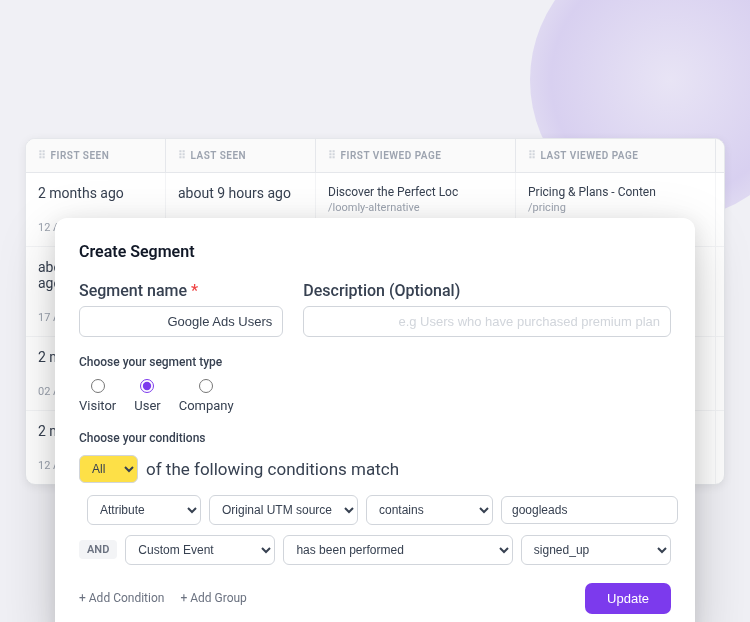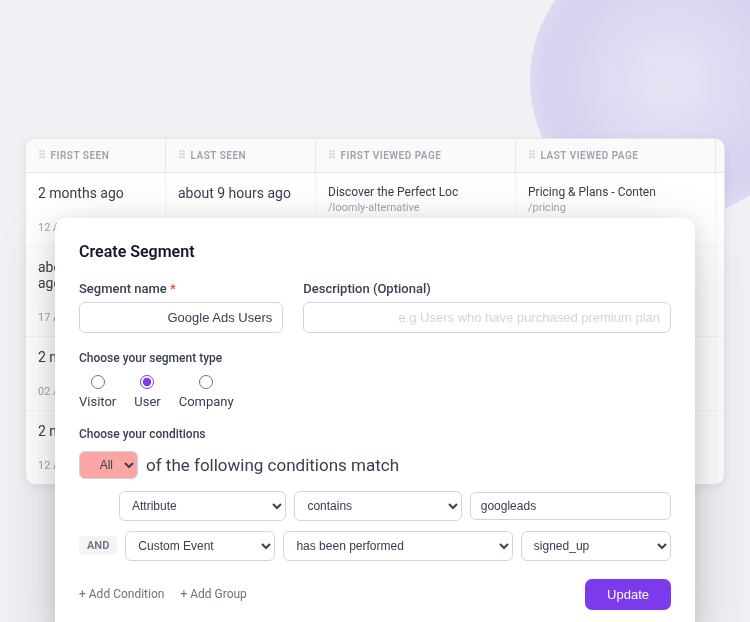--- a/index.html
+++ b/index.html
@@ -99,21 +99,21 @@
     .form-row {
       display: flex;
       gap: 20px;
       margin-bottom: 18px;
     }
     .form-group {
       flex: 1;
     }
     .form-group.wider { flex: 1.8; }
     .form-label {
-      font-size: 13px;
+      font-size: 16px;
       font-weight: 500;
       color: #374151;
       margin-bottom: 6px;
       display: block;
     }
     .form-input {
       width: 100%;
       padding: 7px 10px;
       border: 1px solid #d1d5db;
       border-radius: 6px;
@@ -158,24 +158,23 @@
       align-items: center;
       gap: 8px;
       margin-bottom: 12px;
     }
     .select-sm {
       padding: 5px 8px;
       border: 1px solid #d1d5db;
       border-radius: 6px;
       font-size: 12px;
       color: #374151;
-      background: #fca5a5;
+      background: #fde047;
       cursor: pointer;
       appearance: auto;
-      text-align: right;
     }
     .conditions-match-text {
       font-size: 17px;
       color: #374151;
     }
     .condition-row {
       display: flex;
       align-items: center;
       gap: 8px;
       margin-bottom: 10px;
@@ -403,20 +402,23 @@
         <span class="conditions-match-text">of the following conditions match</span>
       </div>
 
       <div class="condition-row">
         <div style="width:32px"></div>
         <select class="condition-select">
           <option>Attribute</option>
           <option>Custom Event</option>
         </select>
         <select class="condition-select">
+          <option>Original UTM source</option>
+        </select>
+        <select class="condition-select">
           <option>contains</option>
           <option>does not contain</option>
           <option>equals</option>
         </select>
         <input class="condition-input" type="text" value="googleads" style="">
       </div>
 
       <div class="condition-row">
         <span class="and-badge">AND</span>
         <select class="condition-select">

